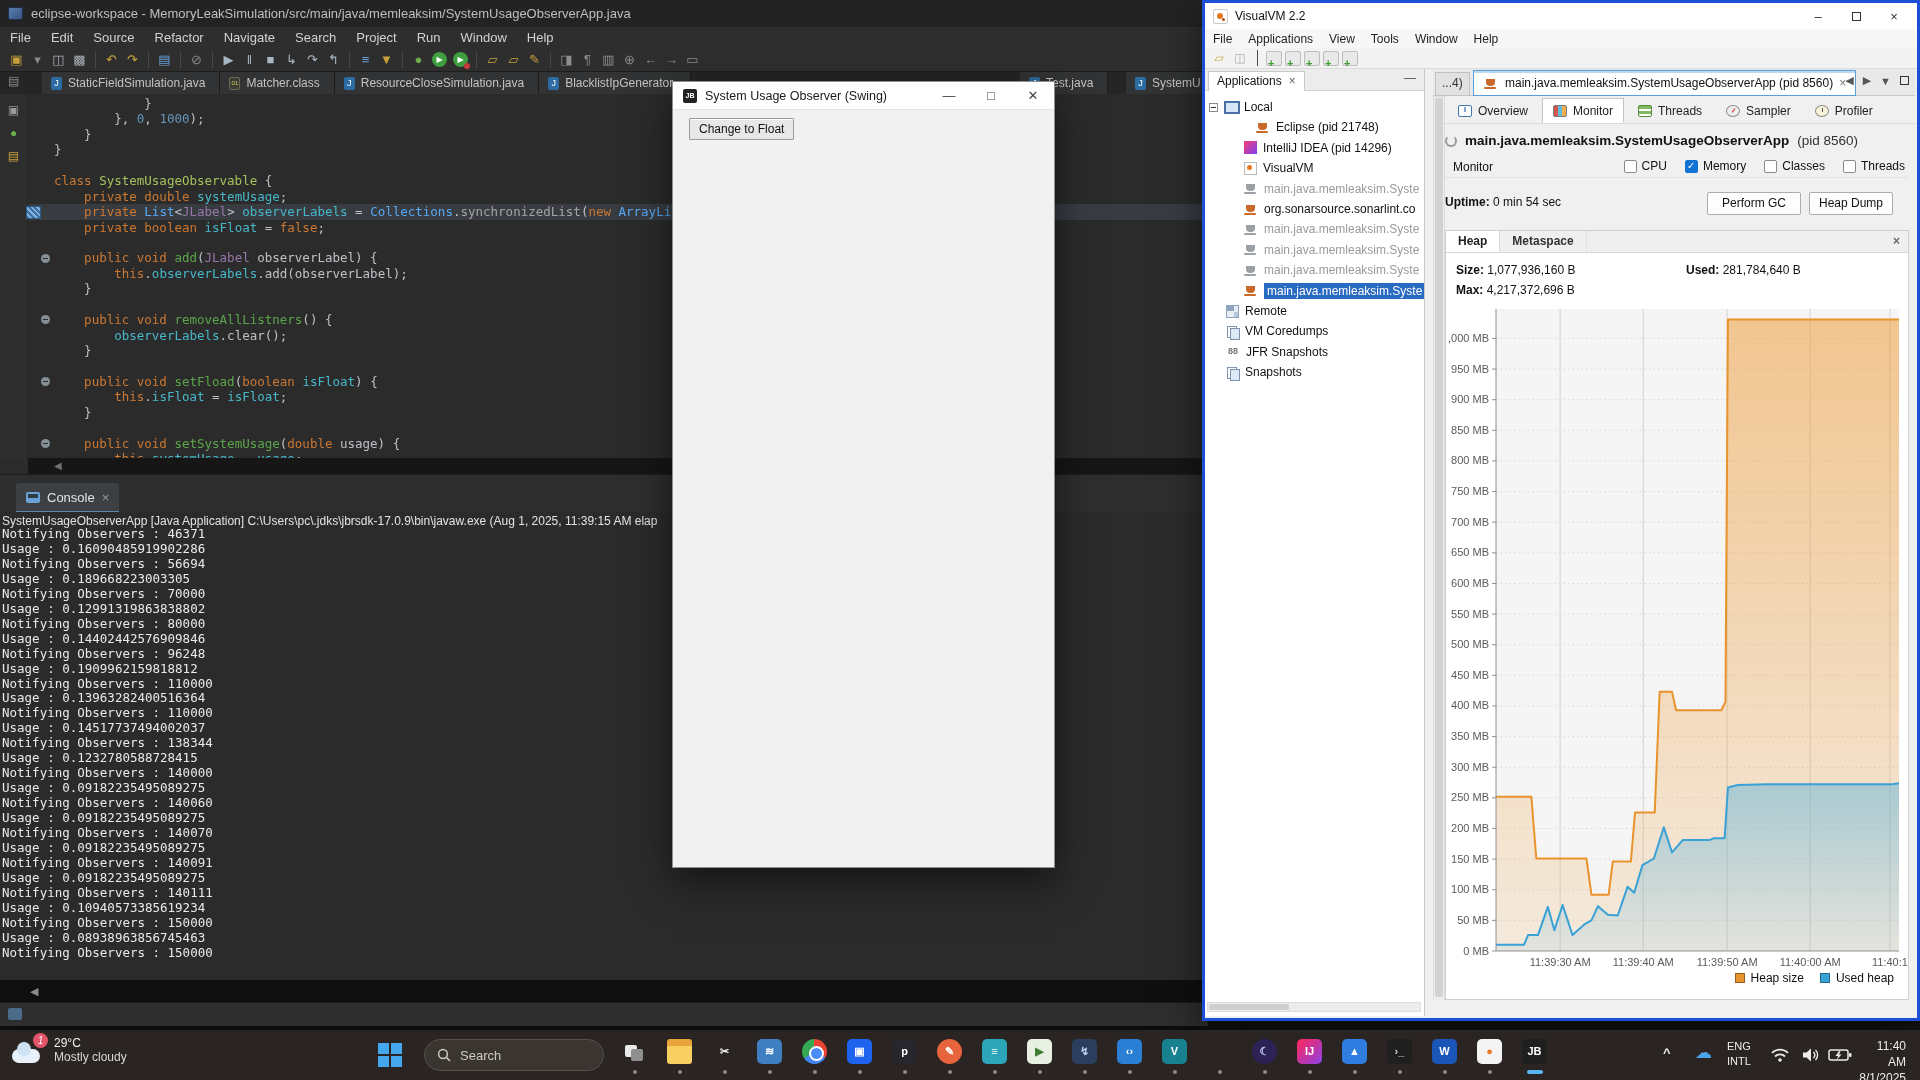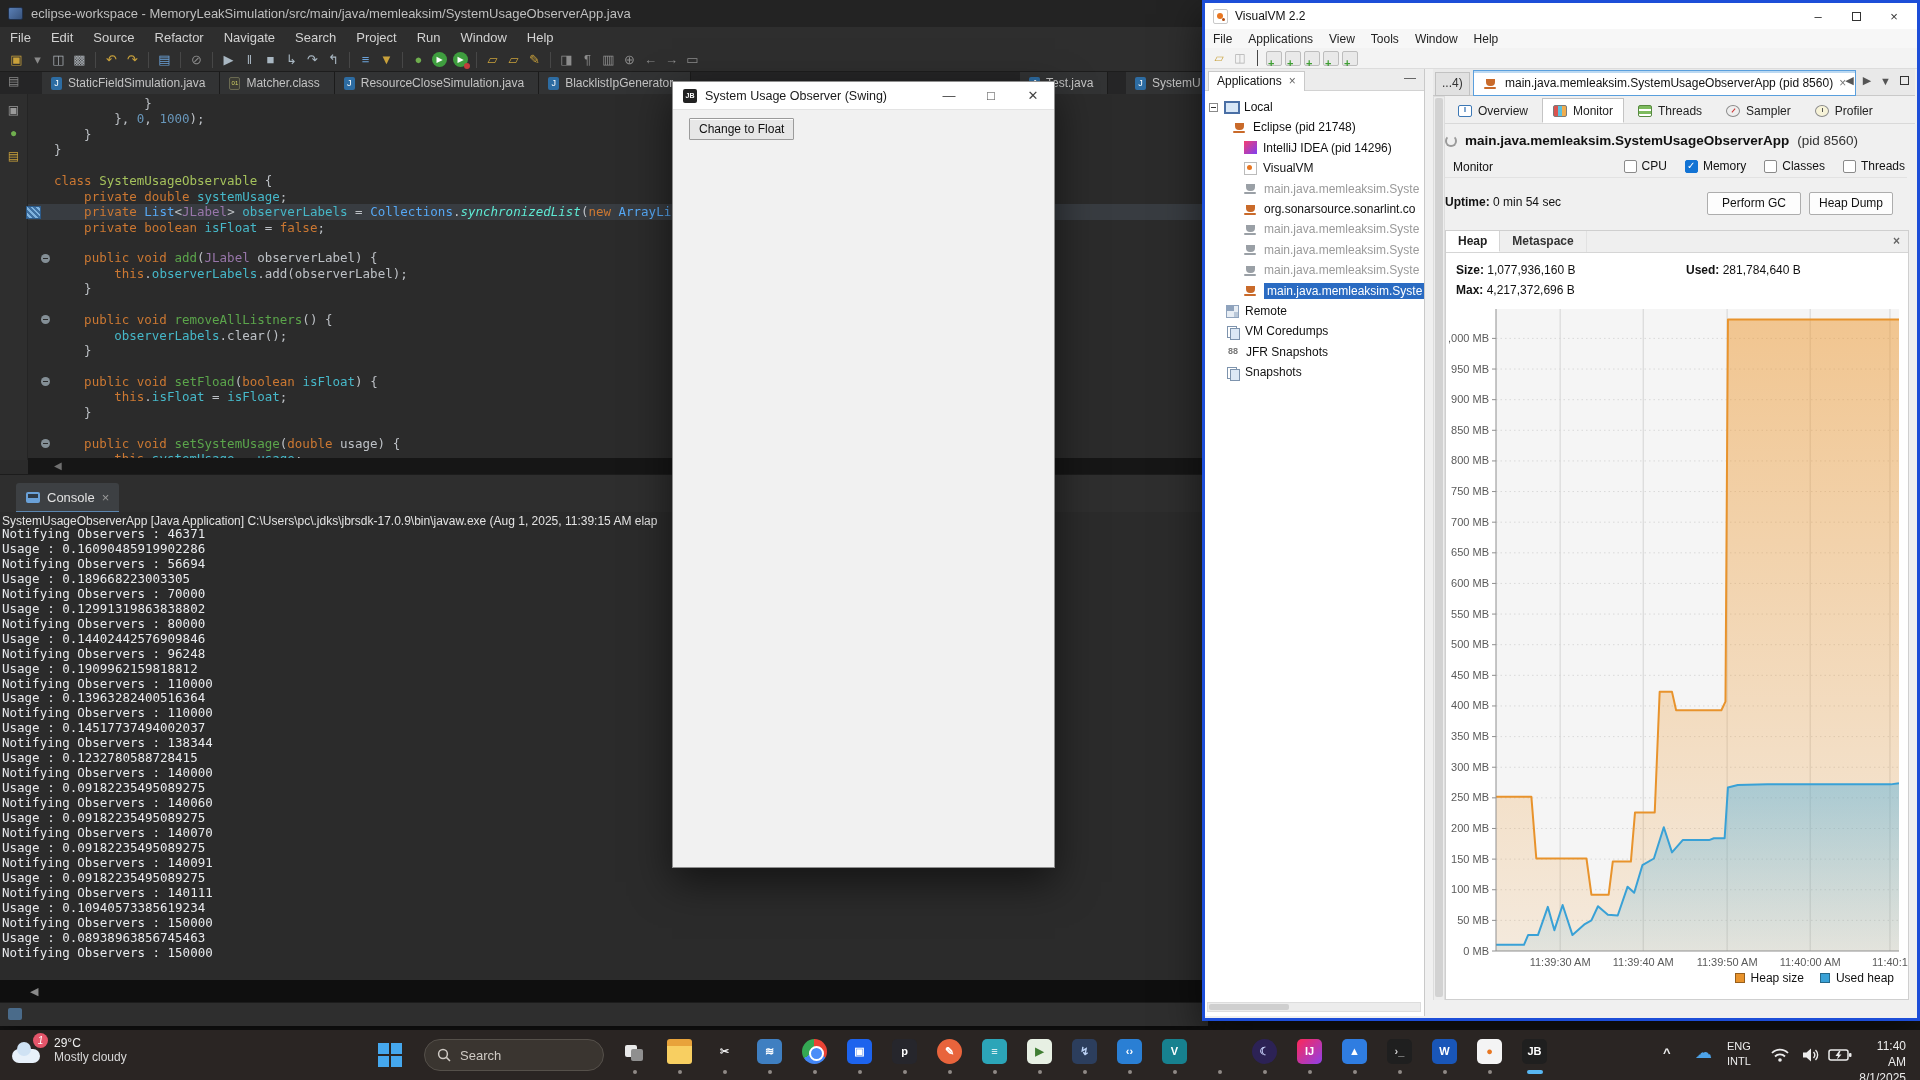--- a/index.html
+++ b/index.html
@@ -28,21 +28,21 @@
   .fic-java{width:11px;height:13px;background:#2d6ca2;border-radius:2px;color:#fff;font-size:9px;line-height:13px;text-align:center;flex:0 0 auto;}
   .fic-class{width:11px;height:13px;background:#3c3c34;border:1px solid #6a6a52;border-radius:2px;color:#cfcf66;font-size:6px;line-height:11px;text-align:center;flex:0 0 auto;}
   .rail{position:absolute;left:0;top:94px;width:28px;height:366px;background:#2e2e2e;border-right:1px solid #242424;}
   .rail span{display:block;text-align:center;font-size:12px;margin-top:9px;}
   .ecode{position:absolute;left:28px;top:94px;right:0;height:366px;background:#2b2b2b;overflow:hidden;
       font:12.5px/15.45px "DejaVu Sans Mono",monospace;padding-top:2px;}
   .cl{white-space:pre;padding-left:26px;color:#bdc1c6;height:15.45px;}
   .cl.hl{background:#383c41;}
   .tk-k{color:#cc7832;} .tk-p{color:#bdc1c6;} .tk-n{color:#6897bb;} .tk-f{color:#46b8c9;}
   .tk-m{color:#5ba54b;} .tk-cd{color:#a5c25c;} .tk-ty{color:#56a8f5;} .tk-g{color:#9876aa;}
-  .tk-sm{color:#5eead4;font-style:italic;}
+  .tk-sm{color:#a3a3a3;}
   .fold{position:absolute;left:13px;width:9px;height:9px;border-radius:50%;background:#848f96;}
   .fold::after{content:"";position:absolute;left:2px;top:4px;width:5px;height:1px;background:#2b2b2b;}
   .bphl{position:absolute;left:26px;top:206px;width:15px;height:13px;z-index:2;
       background:repeating-linear-gradient(45deg,#3e6fa0 0 2px,#7fb2dd 2px 4px);border:1px solid #2c5b8a;}
   .ehscroll{position:absolute;left:28px;top:458px;right:0;height:16px;background:#161616;color:#6f6f6f;font-size:10px;line-height:16px;padding-left:26px;}
   .econs-head{position:absolute;left:0;top:474px;right:0;height:38px;background:#2e2e2e;border-top:1px solid #1c1c1c;}
   .econs-tab{position:absolute;left:16px;top:8px;height:30px;display:flex;align-items:center;gap:7px;background:#3d4043;
       padding:0 10px;border-radius:3px 3px 0 0;color:#e2e2e2;font-size:13px;border-bottom:2px solid #5d87b0;}
   .cons-ic{width:14px;height:11px;background:#6aa1d8;border-radius:2px;position:relative;}
   .cons-ic::after{content:"";position:absolute;left:2px;top:2px;width:10px;height:4px;background:#2e3a46;}
@@ -380,21 +380,21 @@
         <span style="color:#666">×</span>
       </div>
       <span class="vapps-min">—</span>
     </div>
     <div id="vtree">
         <div class="trow" style="top: 28px; padding-left: 4px;">
           <span class="exp"></span>
           <span class="tic computer"></span>
           <span class="tlabel">Local</span>
         </div>
-        <div class="trow" style="top: 48.4px; padding-left: 27px;">
+        <div class="trow" style="top: 48.4px; padding-left: 50px;">
           <span class="tic cup-o"></span>
           <span class="tlabel">Eclipse (pid 21748)</span>
         </div>
         <div class="trow" style="top: 68.8px; padding-left: 38px;">
           <span class="tic intellij"></span>
           <span class="tlabel">IntelliJ IDEA (pid 14296)</span>
         </div>
         <div class="trow" style="top: 89.2px; padding-left: 38px;">
           <span class="tic visualvm"></span>
           <span class="tlabel">VisualVM</span>

